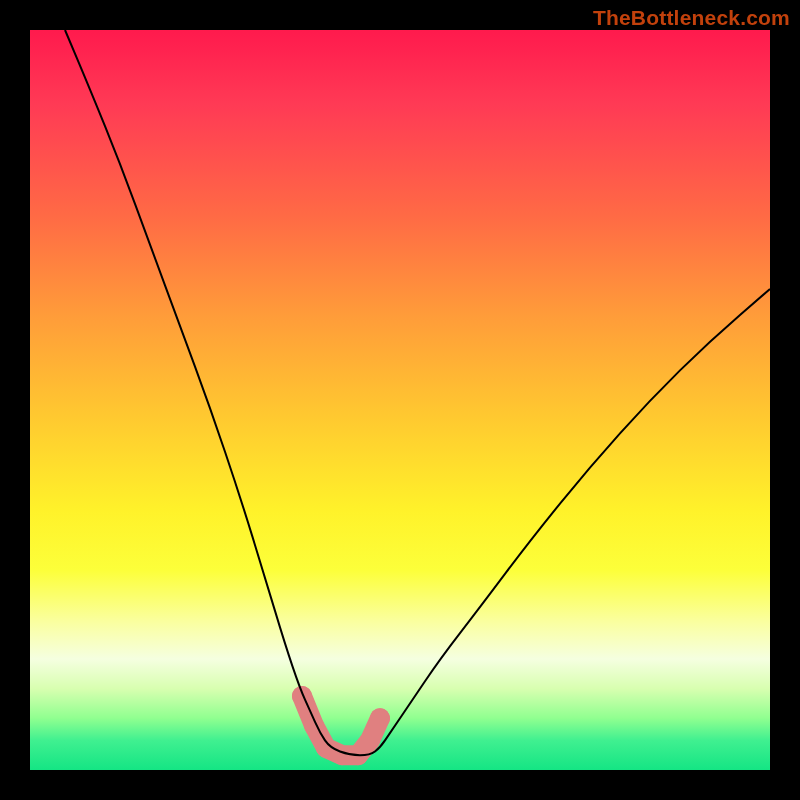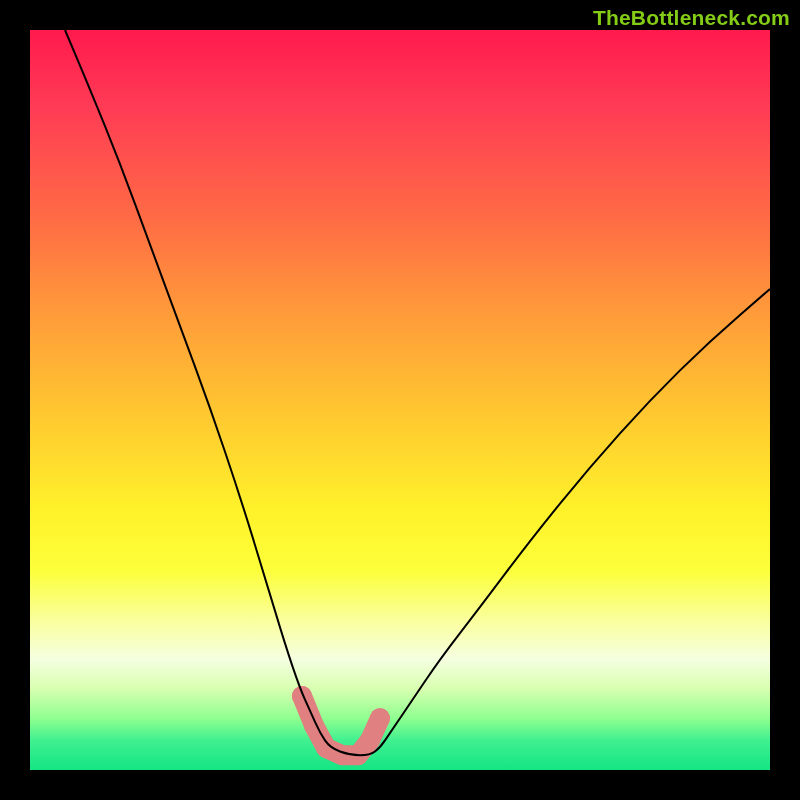--- a/index.html
+++ b/index.html
@@ -39,21 +39,21 @@
       #40f090 96%,
       #14e584 100%
     );
   }
   .watermark {
     position: absolute;
     top: 6px;
     right: 10px;
     font-size: 21px;
     font-weight: 600;
-    color: #84cc16;
+    color: #c2410c;
     letter-spacing: 0.2px;
     user-select: none;
   }
   svg.curve {
     position: absolute;
     left: 0;
     top: 0;
     width: 740px;
     height: 740px;
     overflow: visible;

